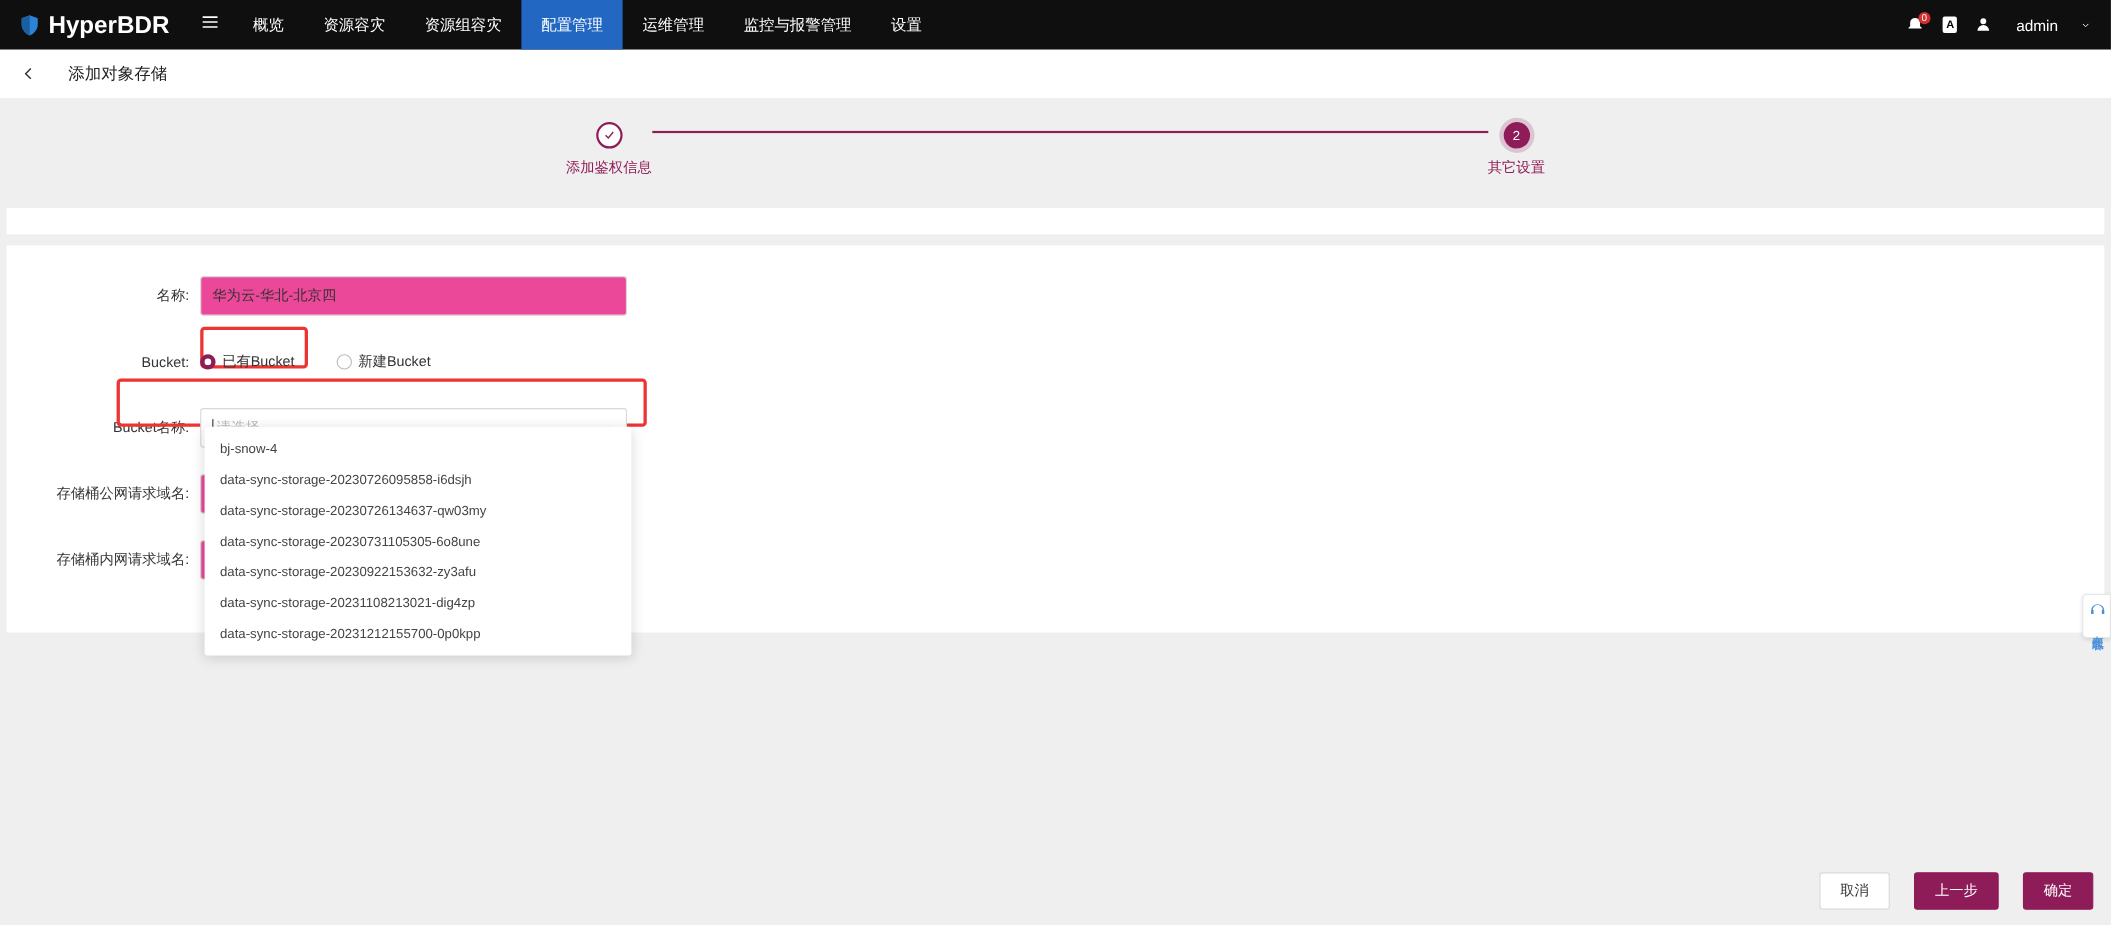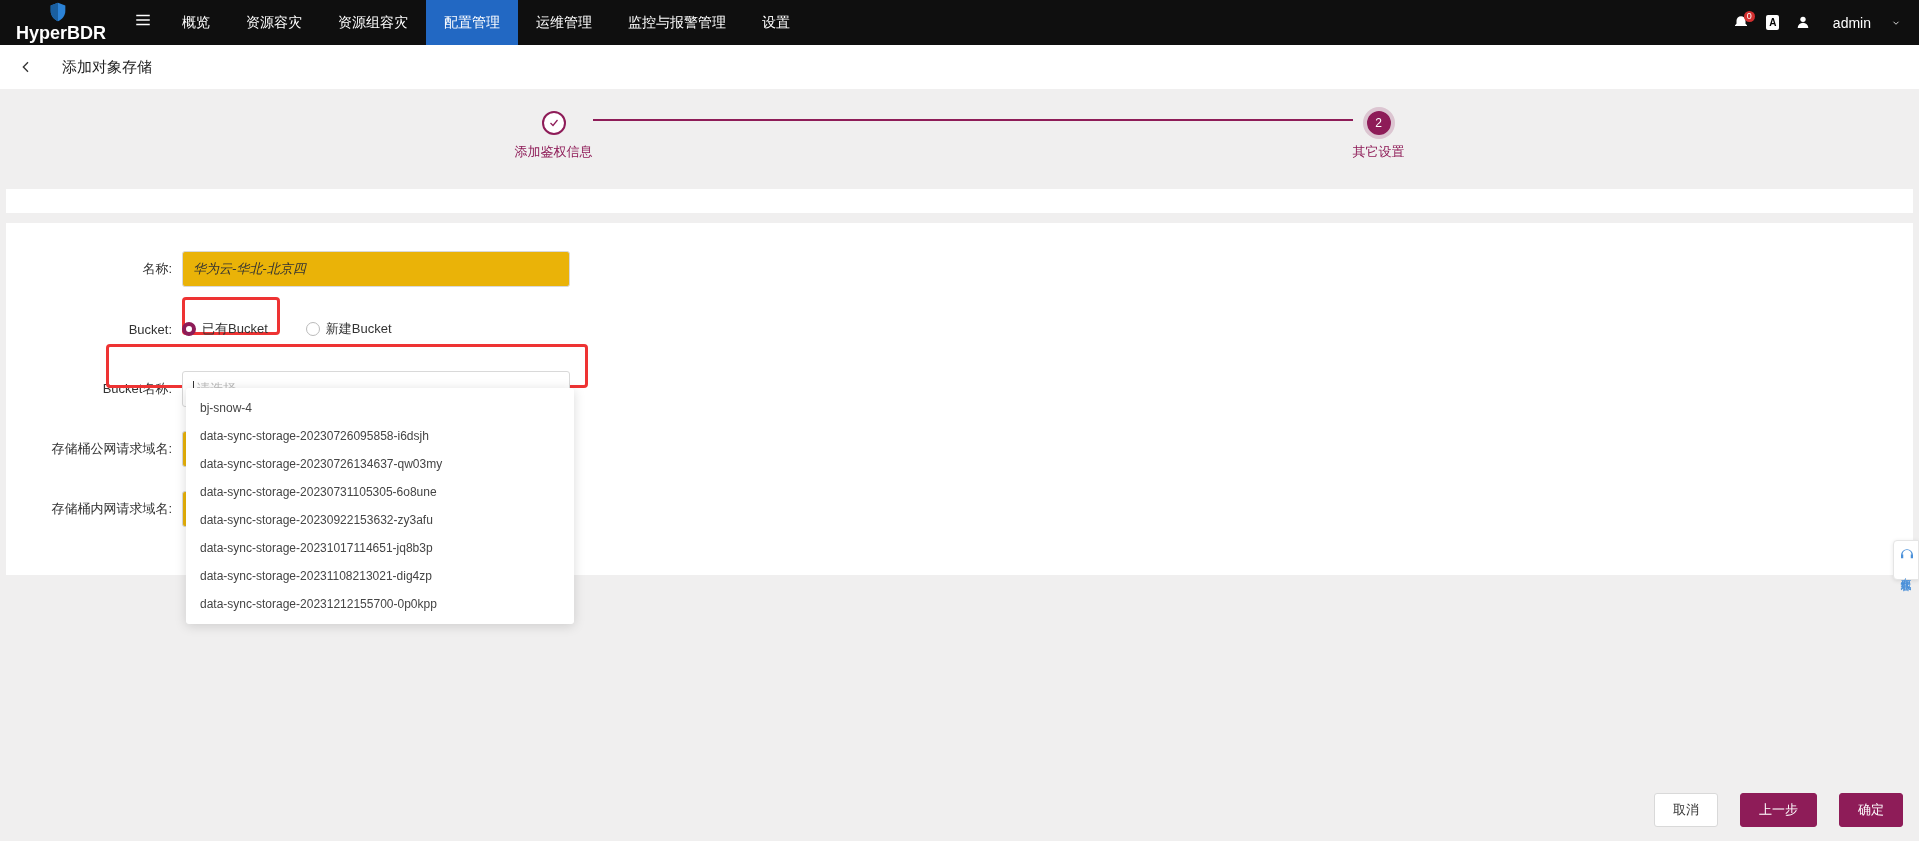--- a/index.html
+++ b/index.html
@@ -1,20 +1,20 @@
 <!DOCTYPE html>
 <html><head>
 <meta charset="utf-8">
 <style>
   * { box-sizing: border-box; margin: 0; padding: 0; font-family: -apple-system, BlinkMacSystemFont, "Segoe UI", "PingFang SC", "Microsoft YaHei", sans-serif; }
   body { background: #f0efef; width: 1919px; height: 841px; overflow: hidden; position: relative; }
   
   
   .topbar { background: #0f0f0f; height: 45px; display: flex; align-items: center; color: #fff; font-size: 14px; position: relative; z-index: 100; }
-  .logo-wrap { display: flex; align-items: center; padding: 0 16px; font-weight: 700; font-size: 18px; flex-direction: column; }
+  .logo-wrap { display: flex; align-items: center; padding: 0 16px; font-weight: 700; font-size: 22px; }
   .logo-icon { width: 22px; height: 22px; margin-right: 6px; display: inline-flex; align-items: center; justify-content: center; }
   .logo-icon svg { width: 22px; height: 22px; }
   .menu-toggle { padding: 0 12px; cursor: pointer; font-size: 20px; }
   .nav-items { display: flex; height: 100%; }
   .nav-item { padding: 0 18px; display: flex; align-items: center; cursor: pointer; height: 100%; }
   .nav-item.active { background: #2268c3; }
   .right-tools { margin-left: auto; display: flex; align-items: center; gap: 12px; padding-right: 18px; }
   .tool-icon { width: 20px; height: 20px; display: inline-flex; align-items: center; justify-content: center; position: relative; cursor: pointer; }
   .badge-dot { position: absolute; top: -2px; right: -4px; background: #d32f2f; color: #fff; font-size: 9px; border-radius: 6px; padding: 0 3px; line-height: 11px; min-width: 11px; text-align: center; }
   .user-box { display: flex; align-items: center; gap: 20px; cursor: pointer; }
@@ -35,21 +35,21 @@
   .step-line { width: 760px; height: 2px; background: #8e1c58; margin-top: -33px; }
 
   
   .gap-card { background: #fff; height: 24px; margin: 0 6px 10px; }
 
   
   .form-card { background: #fff; margin: 0 6px; padding: 28px 0 24px; position: relative; }
   .form-row { display: flex; align-items: center; margin-bottom: 24px; min-height: 36px; }
   .form-label { width: 176px; text-align: right; padding-right: 10px; font-size: 13px; color: #333; }
   .form-control { position: relative; }
-  .text-input { width: 388px; height: 36px; border: 1px solid #d9d9d9; border-radius: 3px; padding: 0 10px; font-size: 13px; color: #333; background: #eab308; font-style: italic; }
+  .text-input { width: 388px; height: 36px; border: 1px solid #d9d9d9; border-radius: 3px; padding: 0 10px; font-size: 13px; color: #333; background: #ec4899; }
   .text-input::placeholder { color: #bbb; }
   .radio-wrap { display: flex; align-items: center; gap: 38px; }
   .radio-opt { display: flex; align-items: center; gap: 6px; cursor: pointer; }
   .radio-opt-label { font-size: 13px; color: #333; }
   .radio-dot { width: 14px; height: 14px; border: 1px solid #bbb; border-radius: 50%; display: inline-flex; align-items: center; justify-content: center; }
   .radio-dot.on { border: 4px solid #8e1c58; width: 14px; height: 14px; }
 
   
   .callout { position: absolute; border: 3px solid #e33; border-radius: 4px; pointer-events: none; }
   .callout.c1 { left: 176px; top: 74px; width: 98px; height: 38px; }
@@ -200,21 +200,20 @@
       </div>
     </div>
   </div>
 
   <div class="dropdown">
     <div class="dropdown-item">bj-snow-4</div>
     <div class="dropdown-item">data-sync-storage-20230726095858-i6dsjh</div>
     <div class="dropdown-item">data-sync-storage-20230726134637-qw03my</div>
     <div class="dropdown-item">data-sync-storage-20230731105305-6o8une</div>
     <div class="dropdown-item">data-sync-storage-20230922153632-zy3afu</div>
-    <div class="dropdown-item">data-sync-storage-20231017114651-jq8b3p</div>
     <div class="dropdown-item">data-sync-storage-20231108213021-dig4zp</div>
     <div class="dropdown-item">data-sync-storage-20231212155700-0p0kpp</div>
   </div>
 
   <div class="form-row domain-row">
     <div class="form-label">存储桶公网请求域名:</div>
     <div class="form-control">
       <input class="text-input" type="text" style="">
       <span class="end-chip">问</span>
     </div>

